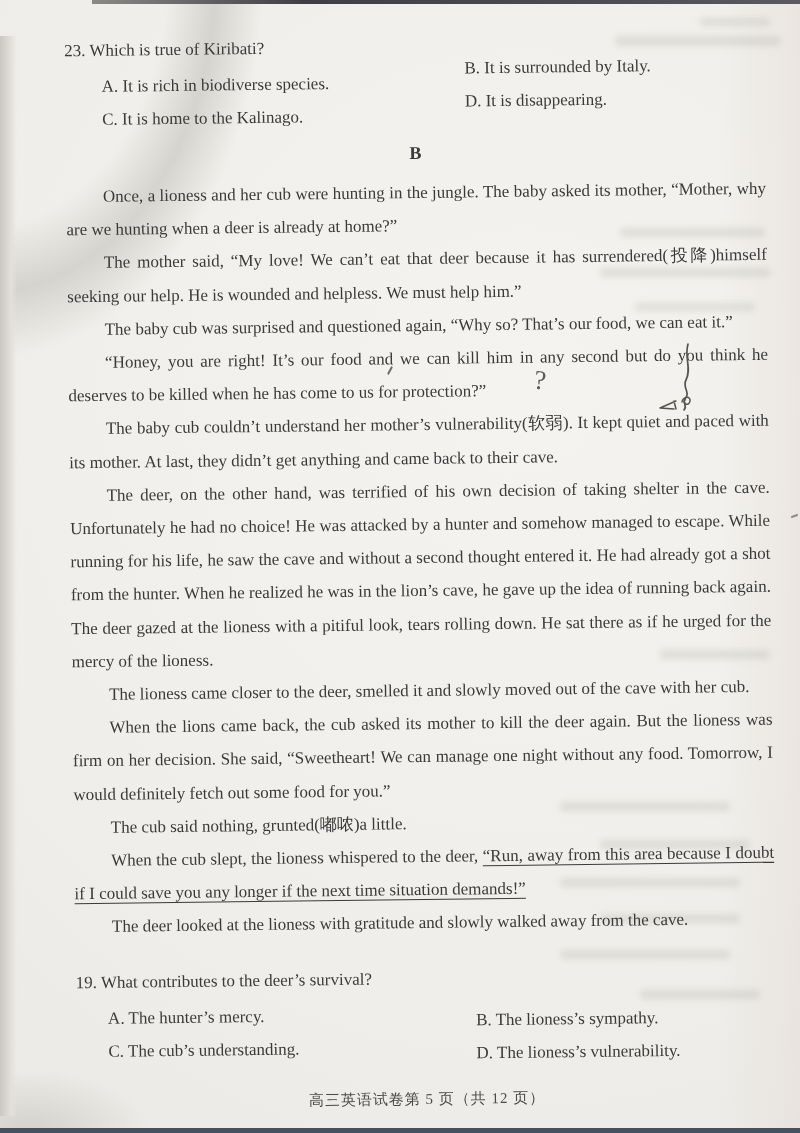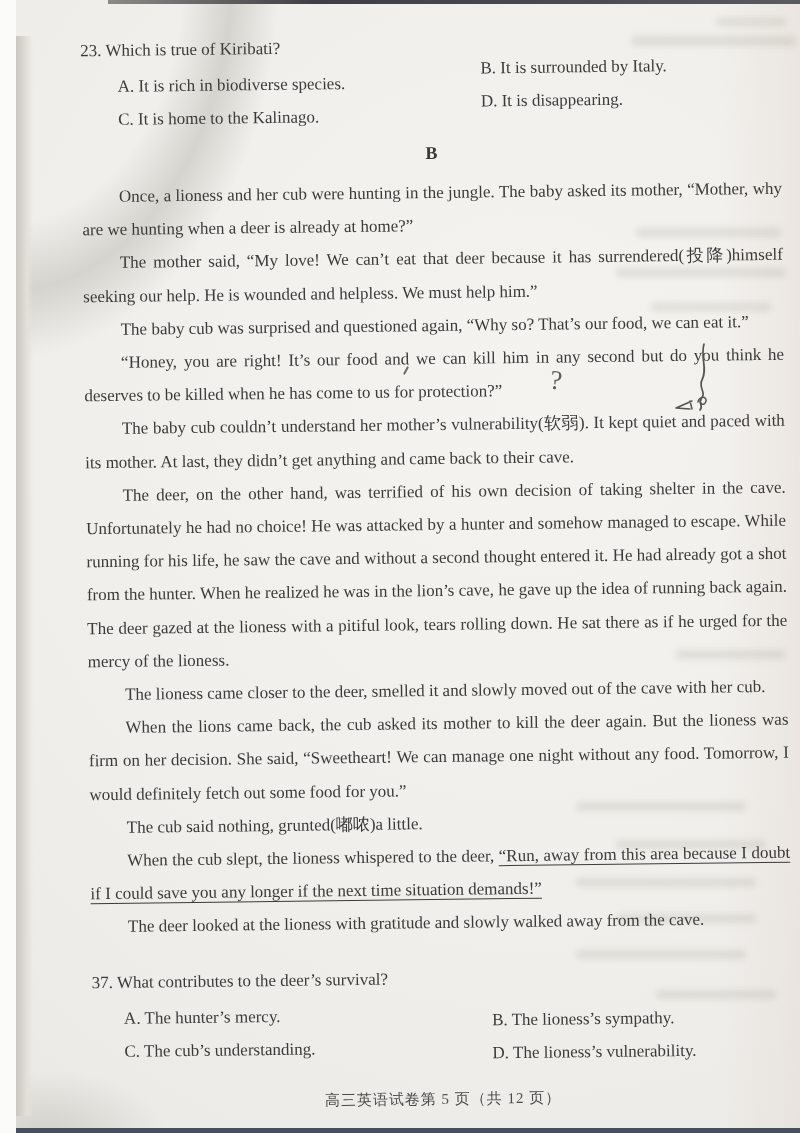--- a/index.html
+++ b/index.html
@@ -6,21 +6,20 @@
   body{
     width:800px;height:1133px;overflow:hidden;position:relative;
     background:#fbfbf9;
     font-family:"Liberation Serif", serif;
   }
   .photo{
     position:absolute;inset:0;
     background:
       linear-gradient(90deg, rgba(255,255,255,0) 90%, rgba(226,215,209,0.40) 100%),
       radial-gradient(130% 95% at 65% 35%, #f4f3ef 0%, #efeeea 55%, #e8e7e3 100%);
-    margin-left: 16px;
   }
   
   .edge-top{position:absolute;top:0;left:92px;right:0;height:4px;
     background:linear-gradient(90deg,#8a8a88,#3e3e44 30%,#4b4b53 70%,#5a5a60);}
   .edge-bottom{position:absolute;bottom:0;left:0;width:100%;height:5px;background:#46505e;}
   .edge-left{position:absolute;top:36px;left:0;width:17px;height:1080px;
     background:linear-gradient(90deg,#c9c7c0,#e2e0d9 65%,rgba(226,224,217,0));}
   .corner-shadow{position:absolute;top:0;left:0;width:300px;height:460px;
     background:radial-gradient(115% 105% at -4% -6%, rgba(150,148,140,0) 52%, rgba(150,148,140,0.30) 66%, rgba(150,148,140,0) 80%);}
   .bottomleft-shadow{position:absolute;left:0;bottom:0;width:260px;height:120px;
@@ -102,21 +101,21 @@
       <p>The baby cub couldn’t understand her mother’s vulnerability(软弱). It kept quiet and paced with its mother. At last, they didn’t get anything and came back to their cave.</p>
       <p>The deer, on the other hand, was terrified of his own decision of taking shelter in the cave. Unfortunately he had no choice! He was attacked by a hunter and somehow managed to escape. While running for his life, he saw the cave and without a second thought entered it. He had already got a shot from the hunter. When he realized he was in the lion’s cave, he gave up the idea of running back again. The deer gazed at the lioness with a pitiful look, tears rolling down. He sat there as if he urged for the mercy of the lioness.</p>
       <p>The lioness came closer to the deer, smelled it and slowly moved out of the cave with her cub.</p>
       <p>When the lions came back, the cub asked its mother to kill the deer again. But the lioness was firm on her decision. She said, “Sweetheart! We can manage one night without any food. Tomorrow, I would definitely fetch out some food for you.”</p>
       <p>The cub said nothing, grunted(嘟哝)a little.</p>
       <p><span>When the cub slept, the lioness whispered to the deer, </span><span class="u">“Run, away from this area because I doubt if I could save you any longer if the next time situation demands!”</span></p>
       <p>The deer looked at the lioness with gratitude and slowly walked away from the cave.</p>
     </div>
 
     <div class="question q24">
-      <div class="q-line"><span class="q-num">37.</span><span>What contributes to the deer’s survival?</span></div>
+      <div class="q-line"><span class="q-num">19.</span><span>What contributes to the deer’s survival?</span></div>
       <div class="options-grid">
         <div class="cell col1">A. The hunter’s mercy.</div>
         <div class="cell col2">B. The lioness’s sympathy.</div>
         <div class="cell col1">C. The cub’s understanding.</div>
         <div class="cell col2">D. The lioness’s vulnerability.</div>
       </div>
     </div>
 
     <div class="footer">高三英语试卷第 5 页（共 12 页）</div>
   </div>

